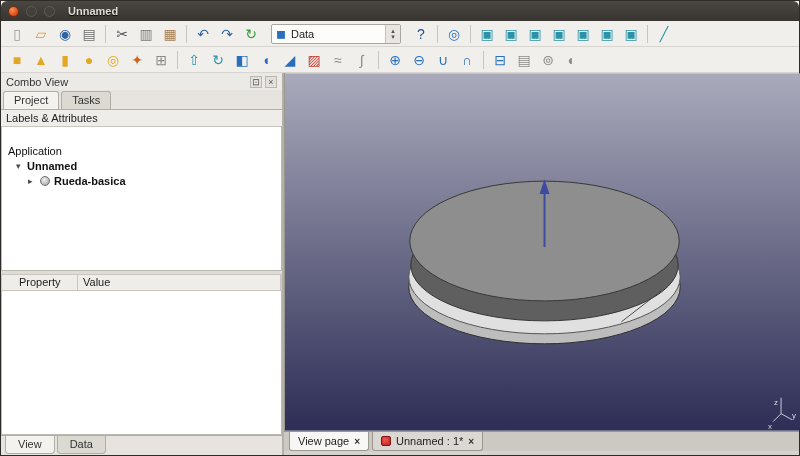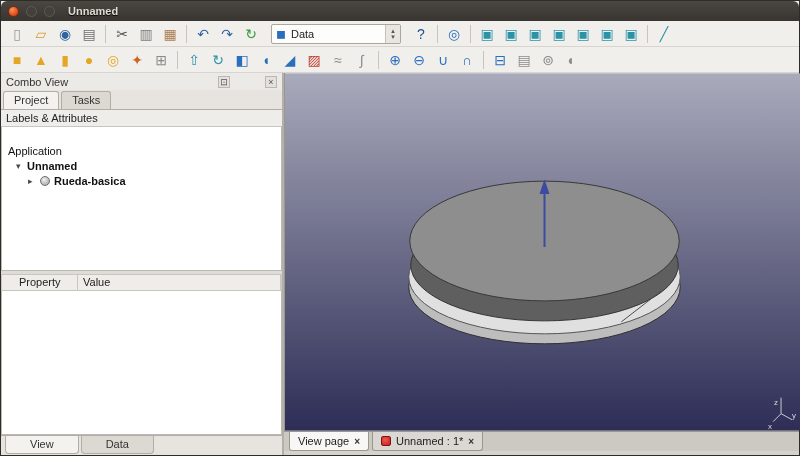--- a/index.html
+++ b/index.html
@@ -23,41 +23,41 @@
   .wb-combo { height:20px; width:130px; margin:0 8px; background:#fdfdfc; border:1px solid #aaa7a1; border-radius:2px; display:inline-flex; align-items:center; padding-left:4px; }
   .wb-cube { color:#2a6fbd; font-size:12px; margin-right:5px; }
   .wb-label { flex:1; color:#222; }
   .wb-spin { width:15px; height:100%; border-left:1px solid #c4c1bb; display:flex; flex-direction:column; align-items:center; justify-content:center; color:#555; font-size:7px; line-height:6px; background:#e9e6e1; }
 
   
   .main { flex:1; display:flex; min-height:0; }
 
   
   .left-panel { width:281px; flex:0 0 281px; background:#eceae6; display:flex; flex-direction:column; }
-  .dock-header { height:17px; flex:0 0 17px; display:flex; align-items:center; padding:0 5px; color:#333;gap:32px; }
+  .dock-header { height:17px; flex:0 0 17px; display:flex; align-items:center; padding:0 5px; color:#333; }
   .dock-header .spacer { flex:1; }
   .dock-btn { width:12px; height:12px; display:inline-flex; align-items:center; justify-content:center; color:#555; font-size:9px; margin-left:3px; border:1px solid #bab7b1; background:#e4e1dc; }
   .panel-tabs { height:20px; flex:0 0 20px; display:flex; align-items:flex-end; padding-left:2px; border-bottom:1px solid #b1aea8; background:#e7e4df; }
   .ptab { padding:2px 10px 3px; border:1px solid #b1aea8; border-bottom:none; border-radius:3px 3px 0 0; margin-right:2px; background:#dcd9d3; color:#333; }
   .ptab.active { background:#f4f2ef; font-weight:normal; }
   .labels-header { height:17px; flex:0 0 17px; display:flex; align-items:center; padding:0 5px; background:#efedea; border-bottom:1px solid #c9c6c0; color:#222; }
   .tree { height:144px; flex:0 0 144px; background:#ffffff; border:1px solid #bcb9b3; border-top:none; padding:16px 2px; overflow:hidden; }
   .tree-row { display:flex; align-items:center; height:15px; padding-left:4px; color:#111; }
   .tree-row .expander { width:11px; color:#4a4a4a; font-size:9px; }
   .tree-row .bold { font-weight:bold; }
   .indent1 { padding-left:12px; }
   .indent2 { padding-left:24px; }
   .wheel-icon { width:10px; height:10px; border-radius:50%; background:radial-gradient(circle at 40% 35%, #f0f0f0, #9a9a9a); border:1px solid #6f6f6f; margin:0 4px 0 1px; }
   .h-split { height:3px; flex:0 0 3px; background:#dfdcd7; }
   .prop-header { height:17px; flex:0 0 17px; display:flex; background:#efedea; border:1px solid #c9c6c0; }
   .prop-col { padding:1px 5px; color:#222; border-right:1px solid #c9c6c0; }
   .prop-col.first { width:64px; flex:0 0 64px;margin-left:12px; }
   .prop-body { flex:1; background:#ffffff; border:1px solid #bcb9b3; border-top:none; }
   .bottom-tabs { height:20px; flex:0 0 20px; display:flex; align-items:flex-start; padding-left:4px; background:#e7e4df; border-top:1px solid #b1aea8; }
-  .btab { padding:2px 24px 3px; border:1px solid #b1aea8; border-top:none; border-radius:0 0 4px 4px; margin-right:2px; background:#dcd9d3; color:#333; }
+  .btab { padding:2px 12px 3px; border:1px solid #b1aea8; border-top:none; border-radius:0 0 4px 4px; margin-right:2px; background:#dcd9d3; color:#333; }
   .btab.active { background:#f4f2ef; }
 
   .v-split { width:2px; flex:0 0 2px; background:#b3b0aa; }
 
   
   .right-area { flex:1; display:flex; flex-direction:column; min-width:0; }
   .viewport { display:block; width:517px; height:358px; flex:0 0 358px; border-left:1px solid #9a978f; }
   .mdi-tabbar { height:20px; flex:0 0 20px; background:#ccc8c2; border-top:1px solid #9a978f; display:flex; align-items:stretch; padding-left:5px; }
   .mdi-tab { display:inline-flex; align-items:center; gap:5px; padding:0 8px; border:1px solid #9a978f; border-top:none; border-radius:0 0 3px 3px; color:#222; margin-right:3px; }
   .mdi-tab.active { background:#f8f7f5; }

